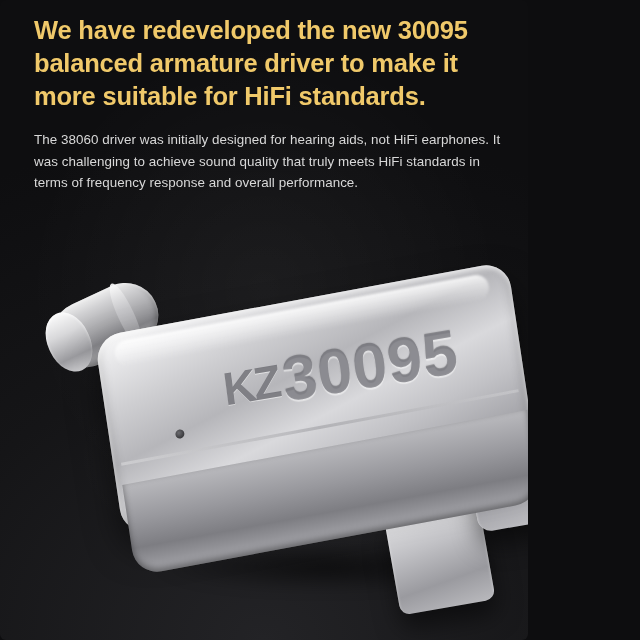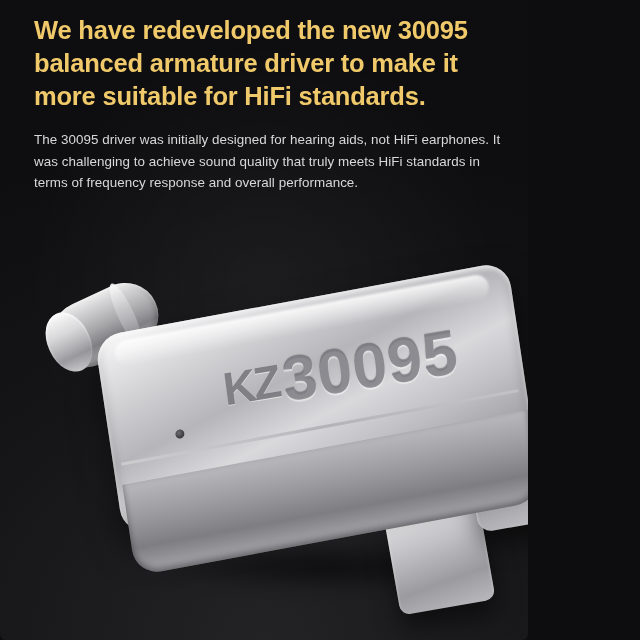--- a/index.html
+++ b/index.html
@@ -260,21 +260,21 @@
   }
 </style>
 </head>
 <body>
 
 <div class="page">
   <div class="vignette"></div>
 
   <div class="content">
     <h1 class="headline">We have redeveloped the new 30095 balanced armature driver to make it more suitable for HiFi standards.</h1>
-    <p class="para">The 30095 driver was initially designed for hearing aids, not HiFi earphones. It was challenging to achieve sound quality that truly meets HiFi standards in terms of frequency response and overall performance.</p>
+    <p class="para">The 38060 driver was initially designed for hearing aids, not HiFi earphones. It was challenging to achieve sound quality that truly meets HiFi standards in terms of frequency response and overall performance.</p>
   </div>
 
   <div class="photo">
     <div class="floor-glow"></div>
     <div class="shadow"></div>
 
     <div class="driver-wrap">
 
       <div class="nozzle">
         <div class="tube"></div>

